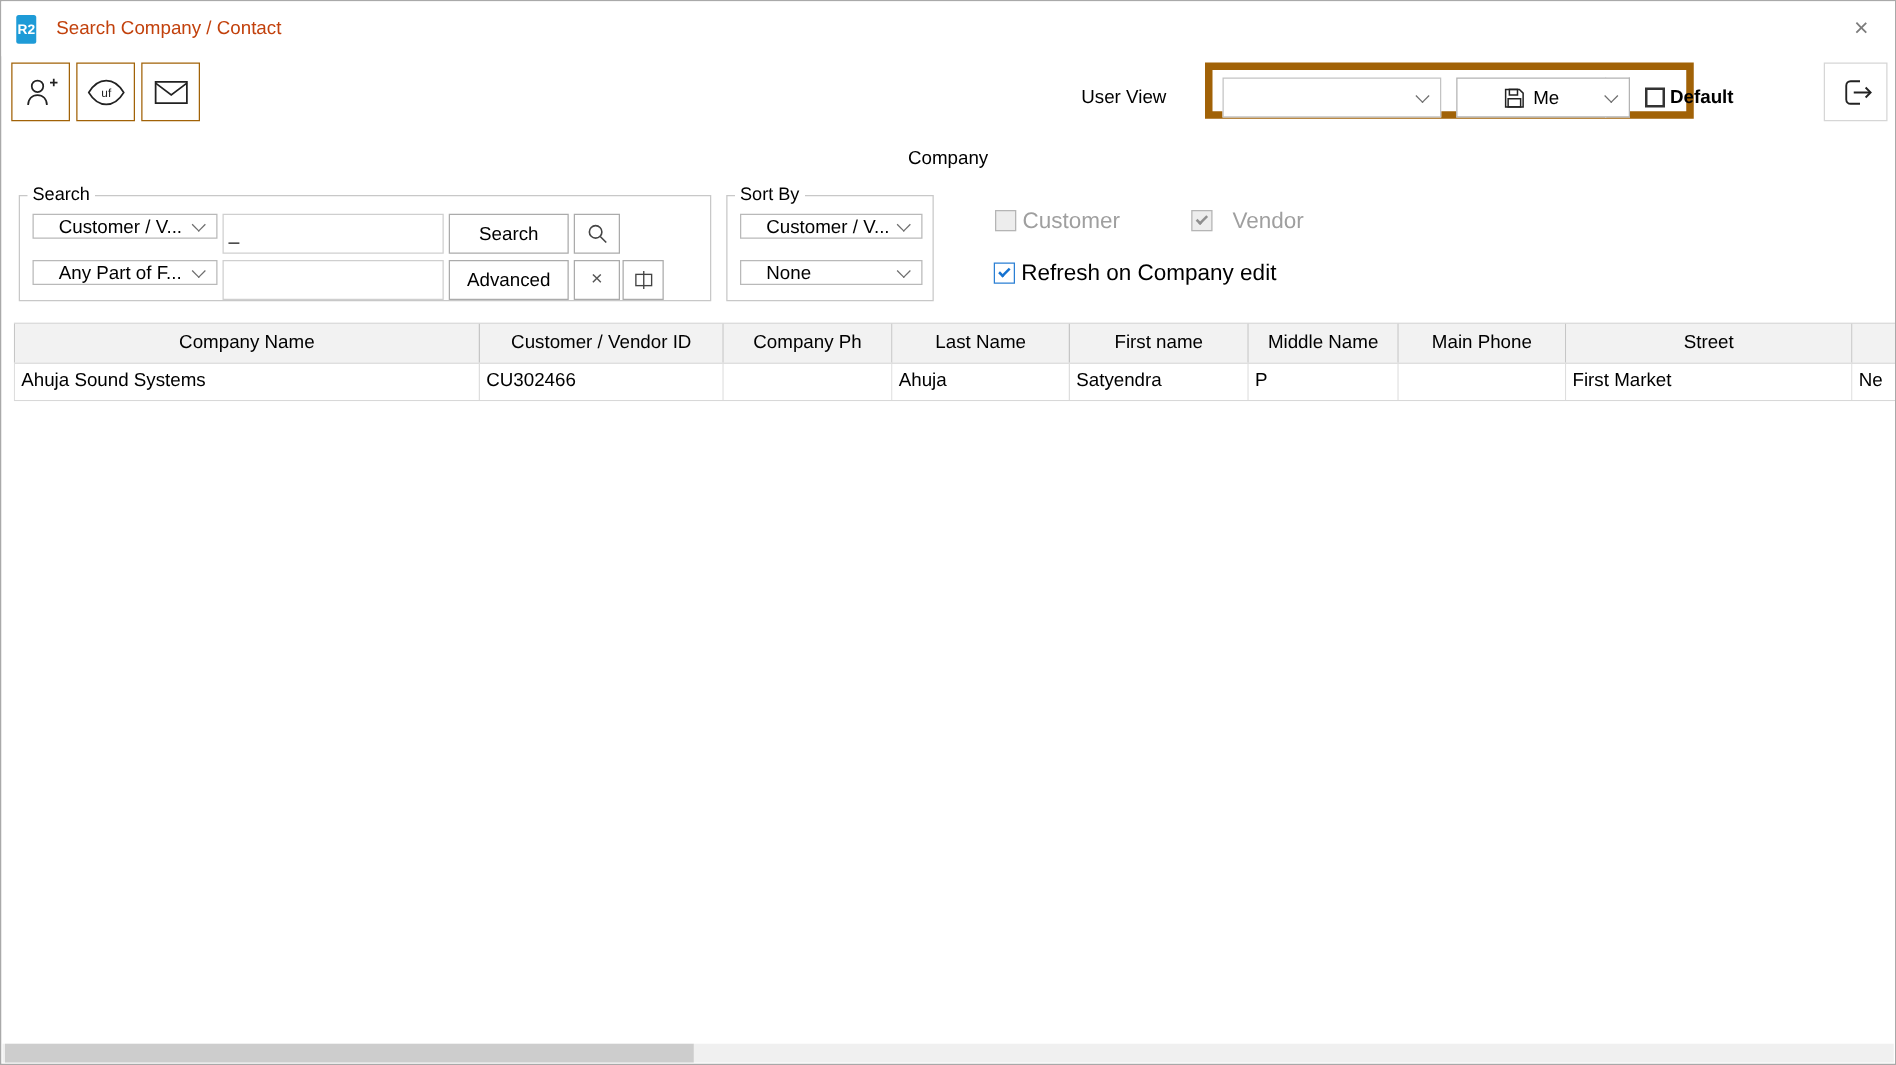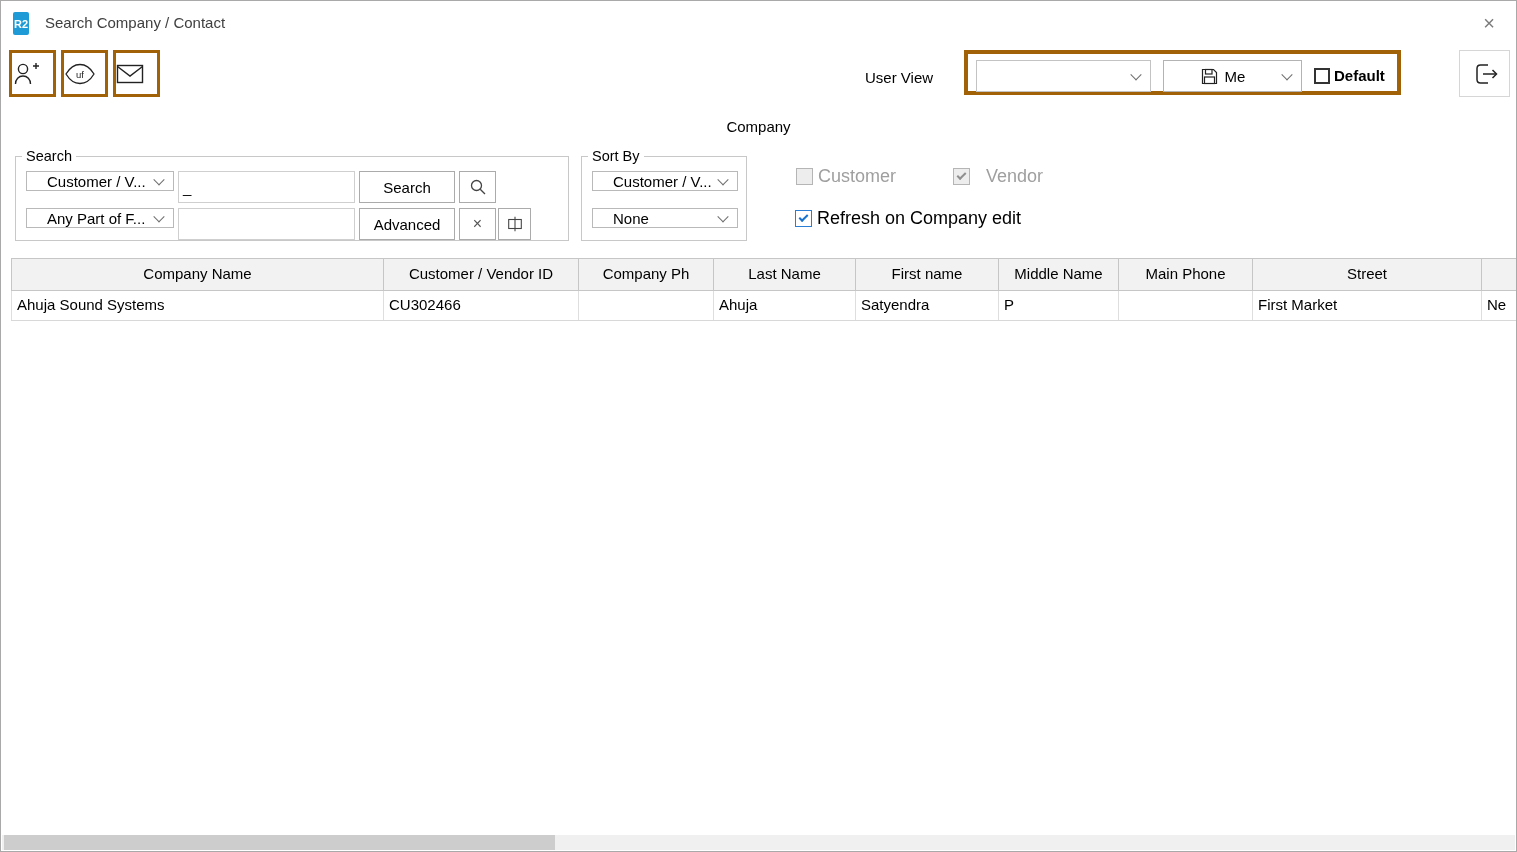--- a/index.html
+++ b/index.html
@@ -9,34 +9,34 @@
     border:1px solid #a9a9a9; overflow:hidden;
     font-family:"Liberation Sans", sans-serif; color:#000;
   }
   
   .titlebar { position:absolute; top:0; left:0; right:0; height:44px; background:#fff; }
   .logo {
     position:absolute; left:12px; top:11px; width:16px; height:23px;
     background:#1e9bd7; color:#fff; font-size:11px; font-weight:bold;
     display:flex; align-items:center; justify-content:center; border-radius:2px;
   }
-  .title { position:absolute; left:44px; top:0; height:44px; line-height:44px; font-size:15px; color:#404040; }
+  .title { position:absolute; left:44px; top:0; height:44px; line-height:44px; font-size:15px; color:#c2410c; }
   .close-btn {
     position:absolute; right:10px; top:6px; width:34px; height:32px;
     display:flex; align-items:center; justify-content:center;
     font-size:20px; color:#7c7c7c; cursor:default;
   }
   
   .tb-left { position:absolute; left:8px; top:49px; display:flex; gap:5px; }
   .tb-btn {
-    width:47px; height:47px; background:#fff; border:3px solid #a16207;
-    display:flex; align-items:center; justify-content:flex-start;
+    width:47px; height:47px; background:#fff; border:1px solid #a16207;
+    display:flex; align-items:center; justify-content:center;
   }
   .uv-label { position:absolute; left:864px; top:62px; height:30px; line-height:30px; font-size:15px; }
-  .uv-box { position:absolute; left:963px; top:49px; width:437px; height:45px; border:4px solid #a16207; background:#fff; }
+  .uv-box { position:absolute; left:963px; top:49px; width:391px; height:45px; border:6px solid #a16207; background:#fff; }
   .uv-combo {
     position:absolute; left:8px; top:6px; width:175px; height:32px;
     border:1px solid #c3c3c3; background:#fff; display:flex; align-items:center;
     padding-left:8px; font-size:15px;
   }
   .chev {
     position:absolute; right:10px; top:50%;
     width:8px; height:8px; border-right:1.6px solid #6e6e6e; border-bottom:1.6px solid #6e6e6e;
     transform:translateY(-65%) rotate(45deg);
   }

